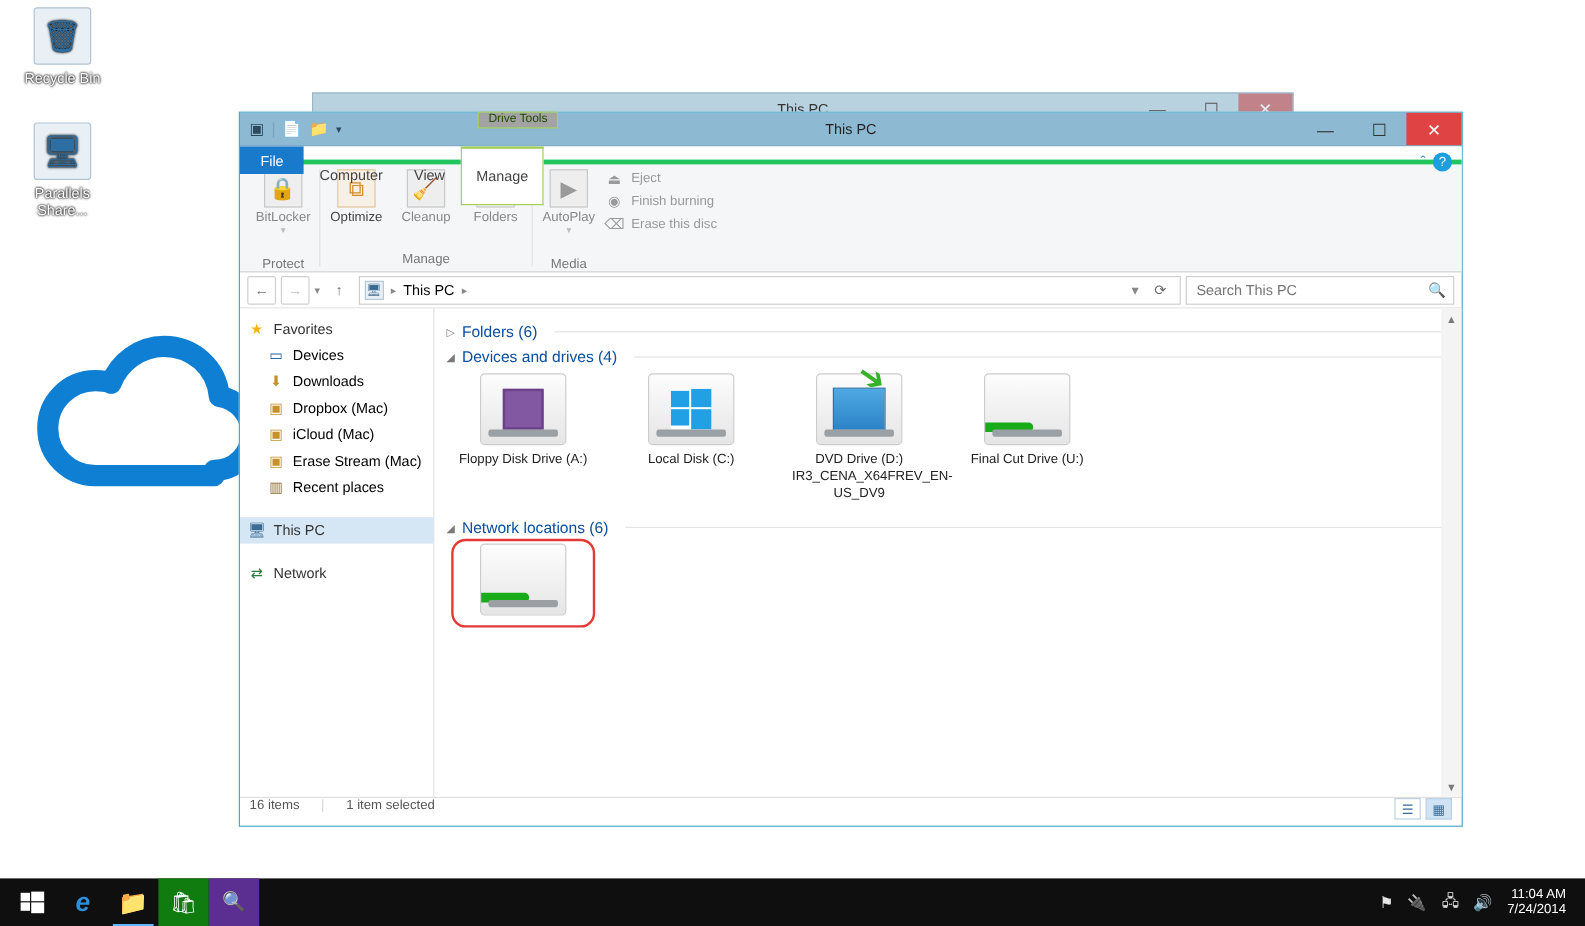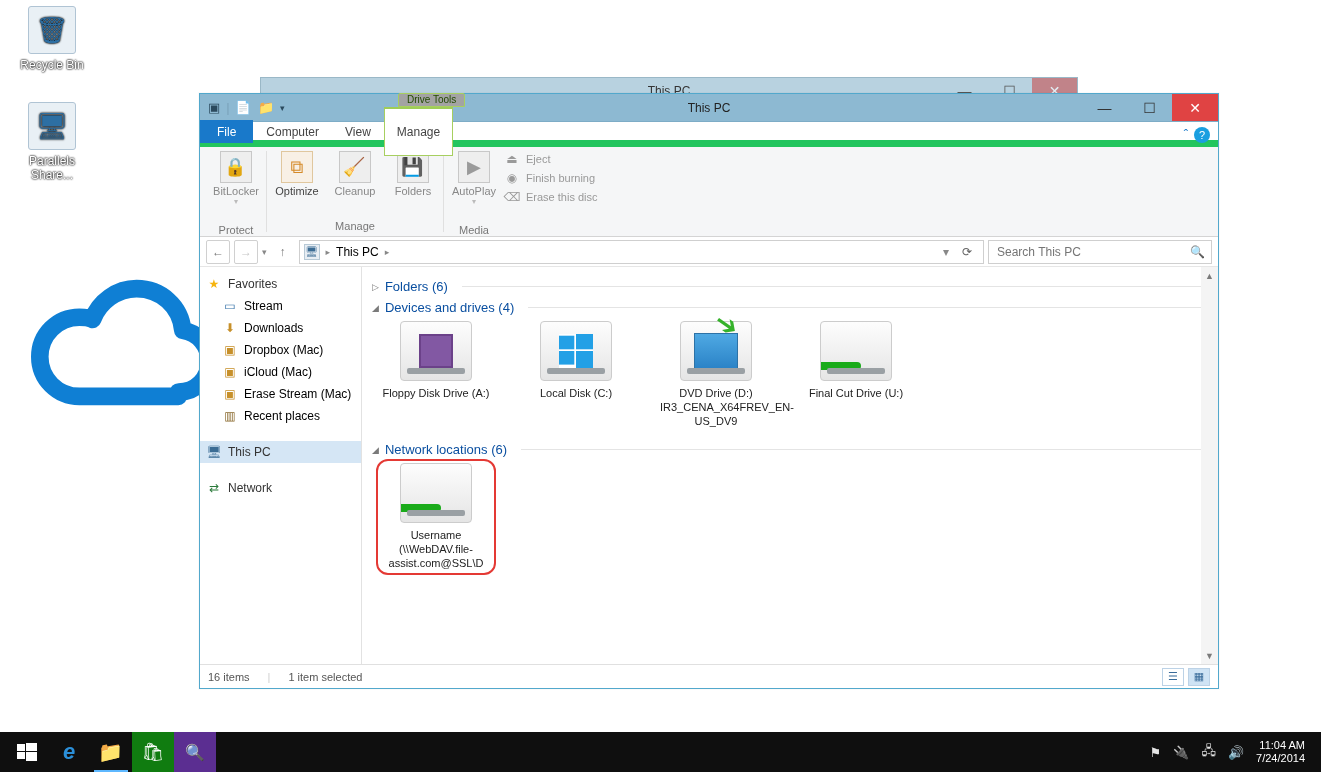--- a/index.html
+++ b/index.html
@@ -18,21 +18,21 @@
   
   .window { position:absolute; left:199px; top:93px; width:1020px; height:596px; border:1px solid #52a8cc; background:#fff; display:flex; flex-direction:column; box-shadow:0 0 0 1px rgba(0,0,0,.02);}
   .title-bar { height:28px; background:#8db9d2; display:flex; align-items:center; position:relative; font-size:12px; color:#222; border-bottom:1px solid #7dacc6;}
   .title-bar .quick { display:flex; gap:6px; padding-left:8px; align-items:center;}
   .title-bar .quick span{font-size:13px;color:#2b4a5e;}
   .title-bar .ttl { position:absolute; left:50%; transform:translateX(-50%); }
   .title-bar .winbtns{position:absolute;right:0;top:0;display:flex;height:100%;}
   .title-bar .winbtn{width:45px;display:flex;align-items:center;justify-content:center;color:#333;font-size:14px;background:transparent;}
   .title-bar .winbtn.close{background:#e04343;color:#fff;width:46px;}
   .drive-tools-chip{position:absolute;left:198px;top:-1px;height:14px;padding:0 8px;font-size:10px;color:#224a00;background:#a3a3a3;border:1px solid #a7cf60;border-top-left-radius:2px;border-top-right-radius:2px;}
-  .tabs-row{height:25px;background:#fff;border-bottom:7px solid #22c55e;display:flex;align-items:center;font-size:12px;position:relative;}
+  .tabs-row{height:15px;background:#fff;border-bottom:4px solid #22c55e;display:flex;align-items:flex-start;font-size:12px;position:relative;}
   .tab{padding:16px 12px;color:#444;cursor:pointer;border:1px solid transparent;border-bottom:none;}
   .tab.file{background:#1979ca;color:#fff;padding:4px 16px;}
   .tab.manage{border:1px solid #a7cf60;border-top:2px solid #9fcd57;background:#fff;}
   .tabs-row .chevron{position:absolute;right:30px;top:5px;color:#1979ca;font-size:13px;cursor:pointer;}
   .tabs-row .help{position:absolute;right:8px;top:5px;width:16px;height:16px;border-radius:50%;background:#1a9fe0;color:#fff;font-size:11px;display:flex;align-items:center;justify-content:center;}
   .ribbon{height:90px;background:#f5f6f7;border-bottom:1px solid #d4d4d4;display:flex;padding:4px 6px;}
   .group{display:flex;flex-direction:column;align-items:center;justify-content:space-between;padding:0 6px;border-right:1px solid #e0e0e0;}
   .group:last-child{border-right:none;}
   .group .row{display:flex;gap:10px;}
   .lbtn{display:flex;flex-direction:column;align-items:center;font-size:11px;color:#888;cursor:default;min-width:48px;}
@@ -71,21 +71,21 @@
   .tiles{display:flex;flex-wrap:wrap;gap:20px 28px;margin-left:8px;margin-bottom:14px;}
   .tile{width:112px;text-align:center;font-size:11px;color:#222;cursor:pointer;}
   .tile .timg{width:72px;height:60px;margin:0 auto 6px;border:1px solid #ccc;border-radius:4px;background:linear-gradient(#fdfdfd,#e5e5e5);position:relative;display:flex;align-items:center;justify-content:center;font-size:28px;color:#888;}
   .tile .timg.slot::after{content:"";position:absolute;left:6px;right:6px;bottom:6px;height:6px;background:#9aa0a4;border-radius:2px;}
   .tile .timg .floppy{width:34px;height:34px;background:#8258a3;border:2px solid #6b4189;display:flex;align-items:center;justify-content:center;}
   .tile .timg .winlogo{width:34px;height:34px;background:#fff;}
   .tile .timg .arrow{position:absolute;left:34px;top:-14px;font-size:28px;color:#35b22a;transform:rotate(35deg);}
   .tile .timg.greenbar::before{content:"";position:absolute;left:0;bottom:10px;width:40px;height:8px;background:#1aab1a;border-top-right-radius:4px;border-bottom-right-radius:4px;}
   .tile-label{line-height:1.25;}
   .tile.highlight{outline:2px solid #e43934;outline-offset:2px;border-radius:8px;}
-  .status{height:24px;border-top:1px solid #e0e0e0;display:flex;align-items:center;font-size:11px;color:#555;padding:0 8px;gap:18px;}
+  .status{height:24px;border-top:1px solid #e0e0e0;display:flex;font-size:11px;color:#555;padding:0 8px;gap:18px;}
   .status .viewicons{margin-left:auto;display:flex;gap:4px;}
   .status .vi{width:22px;height:18px;border:1px solid #bcd2e6;display:flex;align-items:center;justify-content:center;font-size:11px;color:#3a6c9a;cursor:pointer;}
   .status .vi.sel{background:#cfe3f4;}
   
   .taskbar{position:absolute;left:0;right:0;bottom:0;height:40px;background:#0f0f0f;display:flex;align-items:center;padding:0 6px;color:#fff;}
   .tb-btn{width:42px;height:40px;display:flex;align-items:center;justify-content:center;cursor:pointer;position:relative;}
   .tb-btn.active::after{content:"";position:absolute;left:4px;right:4px;bottom:0;height:2px;background:#5eb8ff;}
   .tray{margin-left:auto;display:flex;align-items:center;gap:12px;font-size:11px;color:#fff;padding-right:4px;}
   .tray .t-ic{font-size:13px;color:#e6e6e6;cursor:pointer;}
   .clock{text-align:right;line-height:1.15;padding-right:6px;cursor:pointer;}
@@ -220,21 +220,21 @@
   </div>
 
   <div class="body">
     <div class="nav">
       <div class="item hdr">
           <span class="ni fav-star">★</span>
           <span>Favorites</span>
         </div>
       <div class="item">
           <span class="ni" style="color:#2a6aa3;">▭</span>
-          <span>Stream</span>
+          <span>Devices</span>
         </div>
       <div class="item">
           <span class="ni" style="color:#c7902a;">⬇</span>
           <span>Downloads</span>
         </div>
       <div class="item">
           <span class="ni" style="color:#c7902a;">▣</span>
           <span>Dropbox (Mac)</span>
         </div>
       <div class="item">
@@ -305,24 +305,20 @@
       </div>
 
       <div class="sect-head">
         <span class="tri">◢</span>
         <span>Network locations (6)</span>
         <span class="rule"></span>
       </div>
       <div class="tiles">
         <div class="tile highlight">
           <div class="timg slot greenbar"></div>
-          <div class="tile-label">
-            <div>Username</div>
-            <div>(\\WebDAV.file-assist.com@SSL\D</div>
-          </div>
         </div>
       </div>
 
       <div class="scroll">
         <div class="arr">▲</div>
         <div style="flex:1"></div>
         <div class="arr">▼</div>
       </div>
     </div>
   </div>

